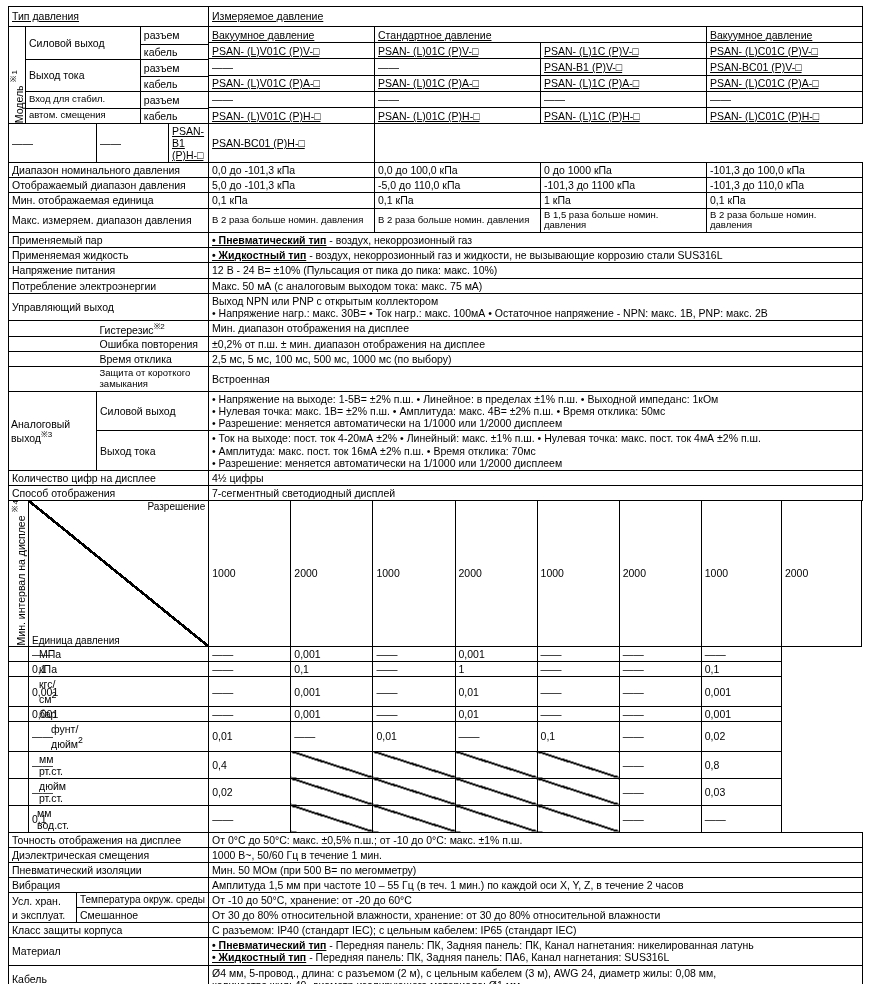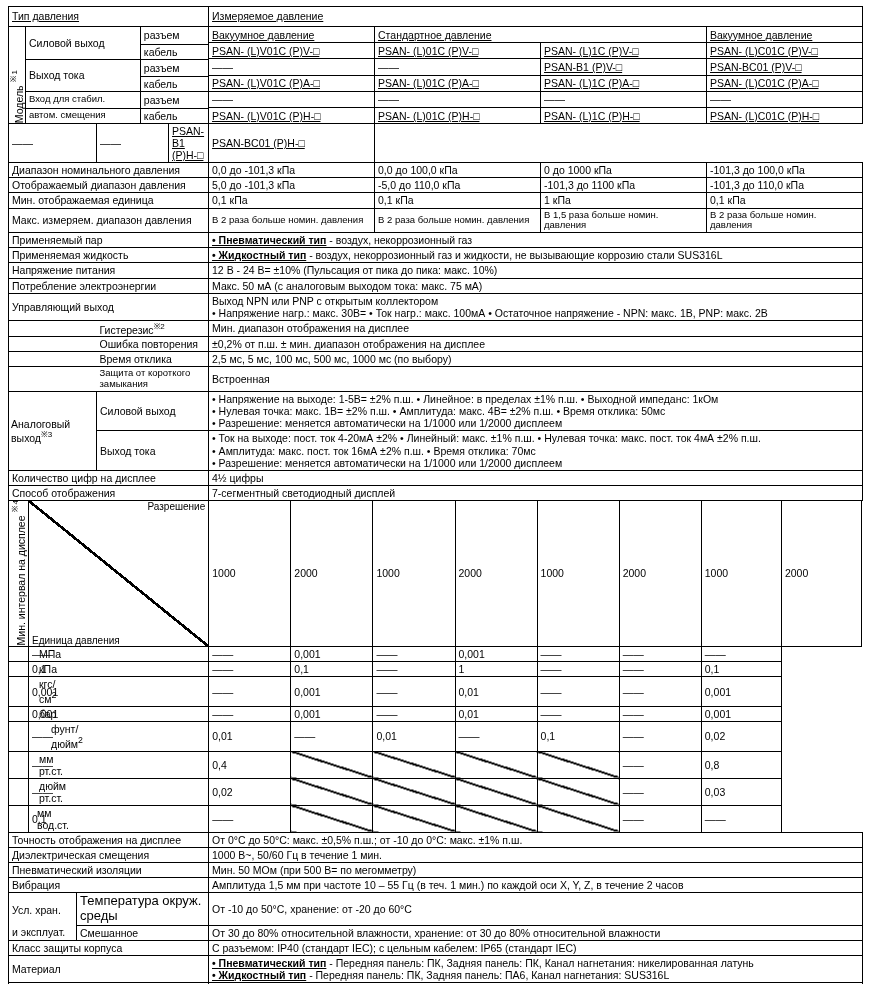--- a/index.html
+++ b/index.html
@@ -396,21 +396,21 @@
   <tr>
     <td colspan="2">Пневматический изоляции</td>
     <td>Мин. 50 МОм (при 500 В= по мегомметру)</td>
   </tr>
   <tr>
     <td colspan="2">Вибрация</td>
     <td>Амплитуда 1,5 мм при частоте 10 – 55 Гц (в теч. 1 мин.) по каждой оси X, Y, Z, в течение 2 часов</td>
   </tr>
   <tr>
     <td style="border-bottom:0;padding-bottom:0">Усл. хран.</td>
-    <td style="font-size:13px">Температура окруж. среды</td>
+    <td style="font-size:10px">Температура окруж. среды</td>
     <td>От -10 до 50°C, хранение: от -20 до 60°C</td>
   </tr>
   <tr>
     <td style="border-top:0;padding-top:0">и эксплуат.</td>
     <td>Смешанное</td>
     <td>От 30 до 80% относительной влажности, хранение: от 30 до 80% относительной влажности</td>
   </tr>
   <tr>
     <td colspan="2">Класс защиты корпуса</td>
     <td>С разъемом: IP40 (стандарт IEC); с цельным кабелем: IP65 (стандарт IEC)</td>

